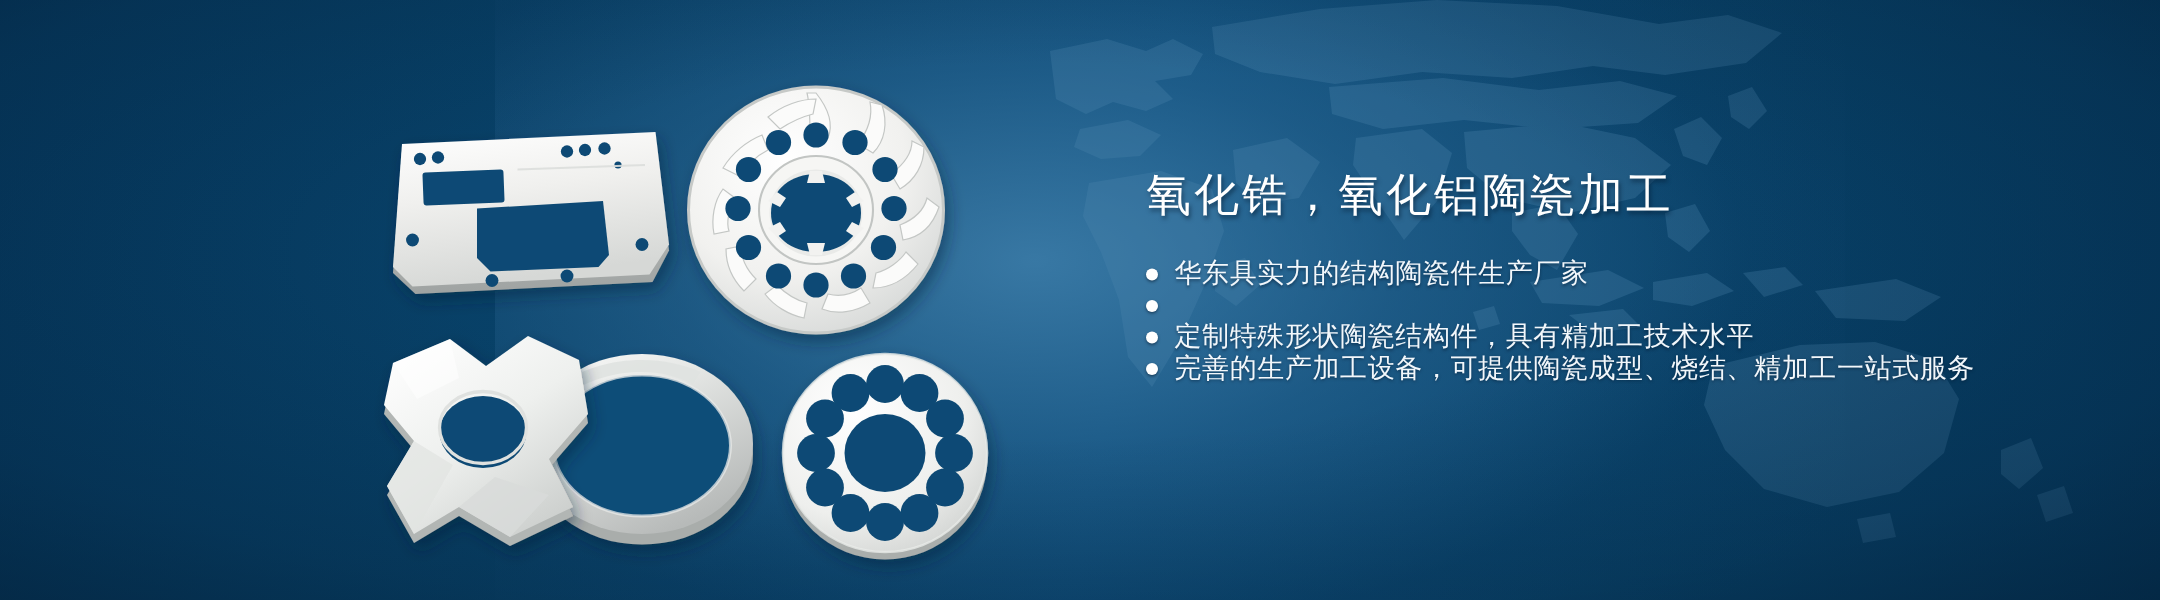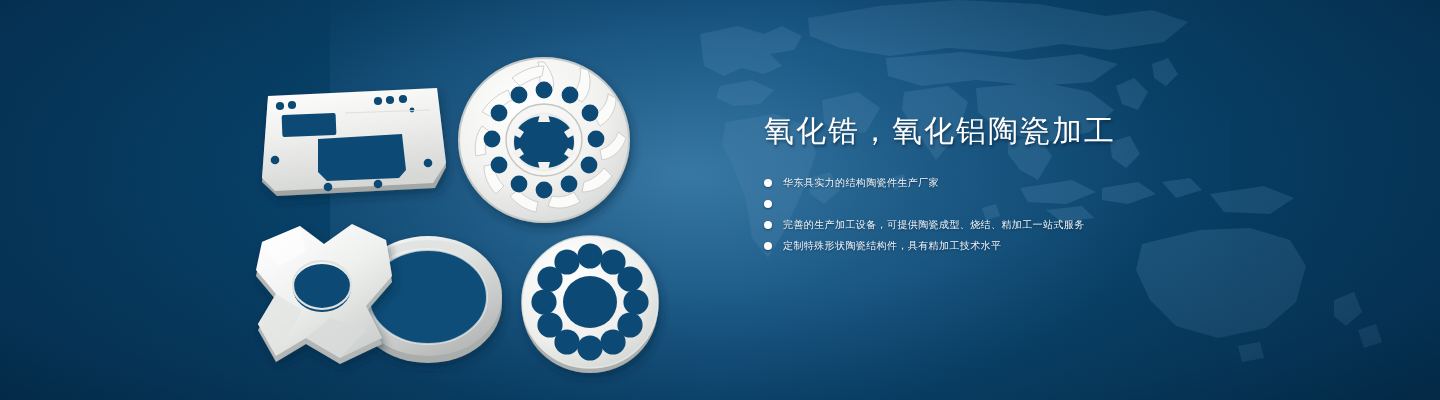--- a/index.html
+++ b/index.html
@@ -94,21 +94,21 @@
     width: 8px;
     height: 8px;
     border-radius: 50%;
     background: #ffffff;
     flex: 0 0 8px;
     margin-right: 11px;
     box-shadow: 0 1px 2px rgba(0,16,34,0.5);
   }
   .bullet-text {
     color: #f2f7fb;
-    font-size: 10px;
+    font-size: 18px;
     line-height: 21px;
     letter-spacing: 0.4px;
     white-space: nowrap;
     text-shadow: 0 1px 2px rgba(0,18,38,0.5);
   }
 </style>
 </head>
 <body>
 
 <div class="banner">
@@ -341,22 +341,22 @@
     <ul class="bullets">
       <li class="bullet">
         <span class="bullet-dot"></span>
         <span class="bullet-text">华东具实力的结构陶瓷件生产厂家</span>
       </li>
       <li class="bullet">
         <span class="bullet-dot"></span>
       </li>
       <li class="bullet">
         <span class="bullet-dot"></span>
-        <span class="bullet-text">完善的生产加工设备，可提供陶瓷成型、烧结、精加工一站式服务</span>
+        <span class="bullet-text">定制特殊形状陶瓷结构件，具有精加工技术水平</span>
       </li>
       <li class="bullet">
         <span class="bullet-dot"></span>
-        <span class="bullet-text">定制特殊形状陶瓷结构件，具有精加工技术水平</span>
+        <span class="bullet-text">完善的生产加工设备，可提供陶瓷成型、烧结、精加工一站式服务</span>
       </li>
     </ul>
   </div>
 
 </div>
 
 </body></html>

